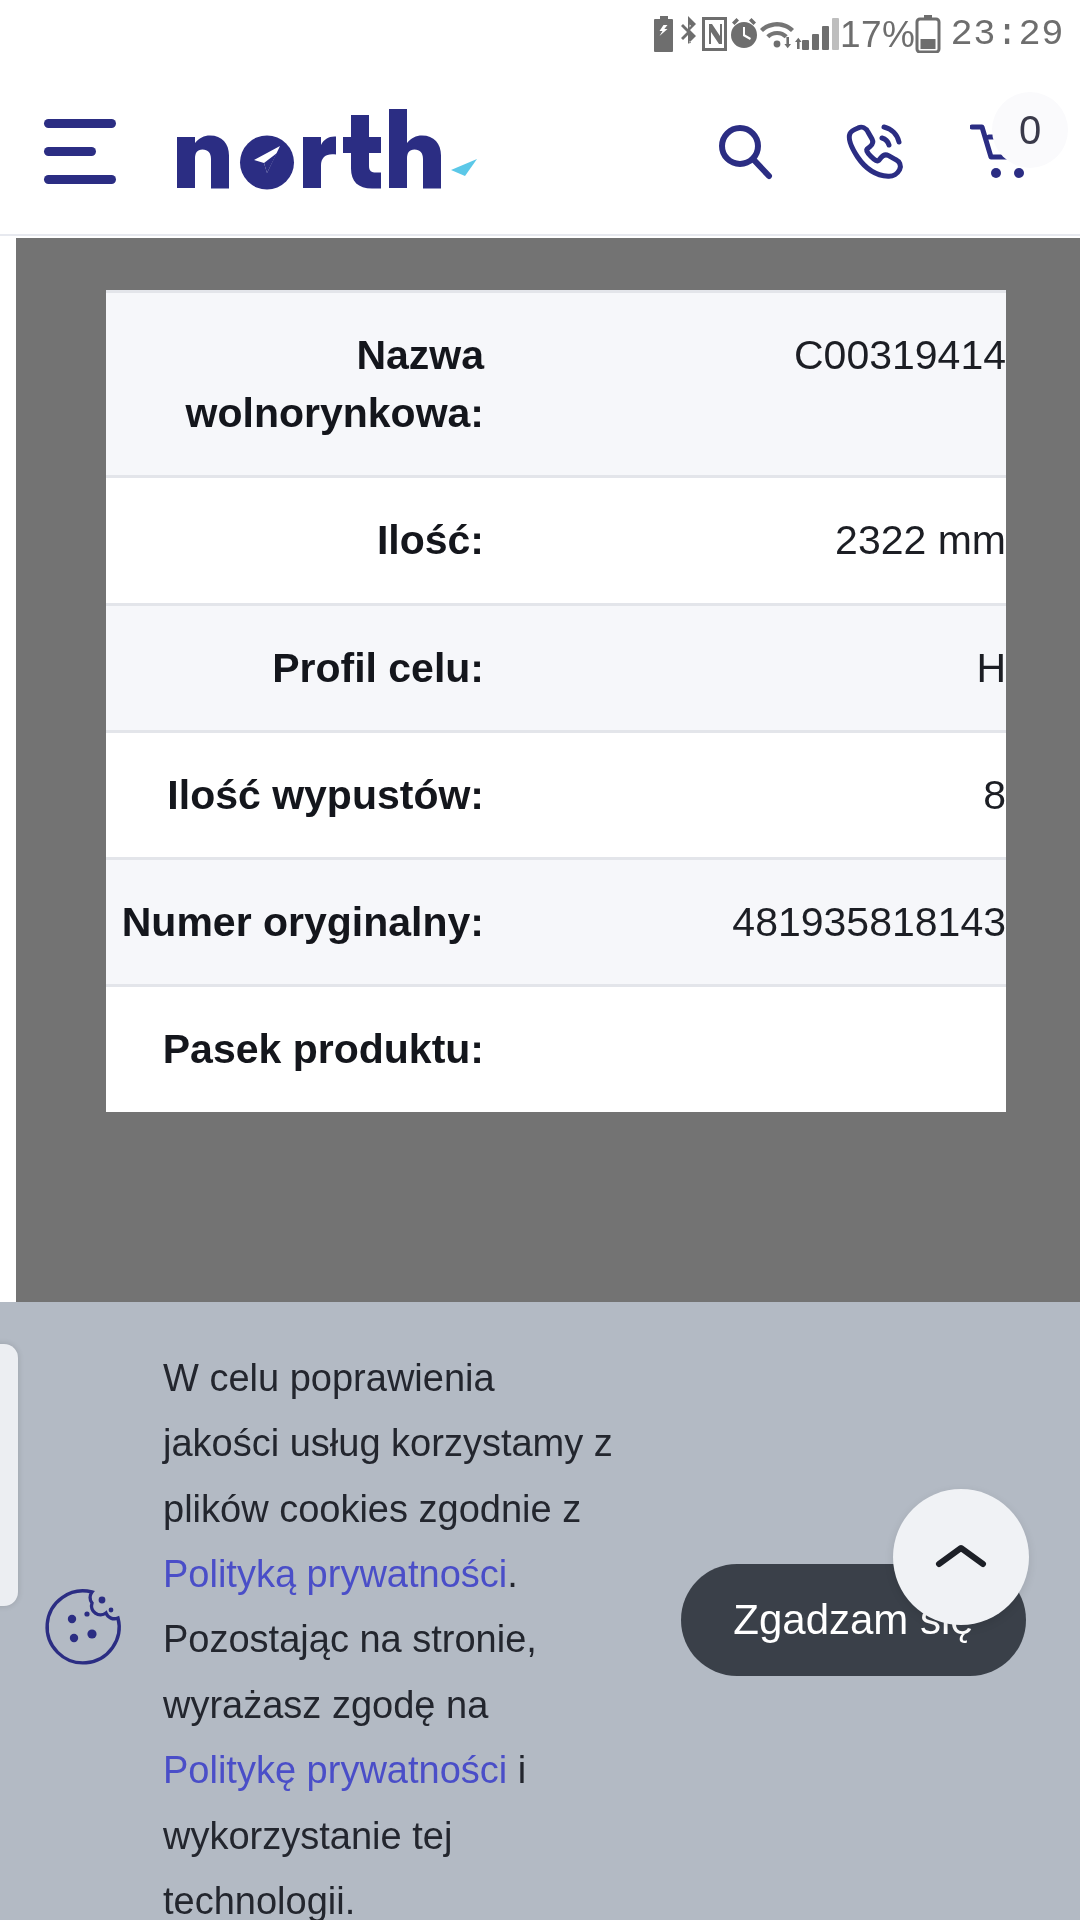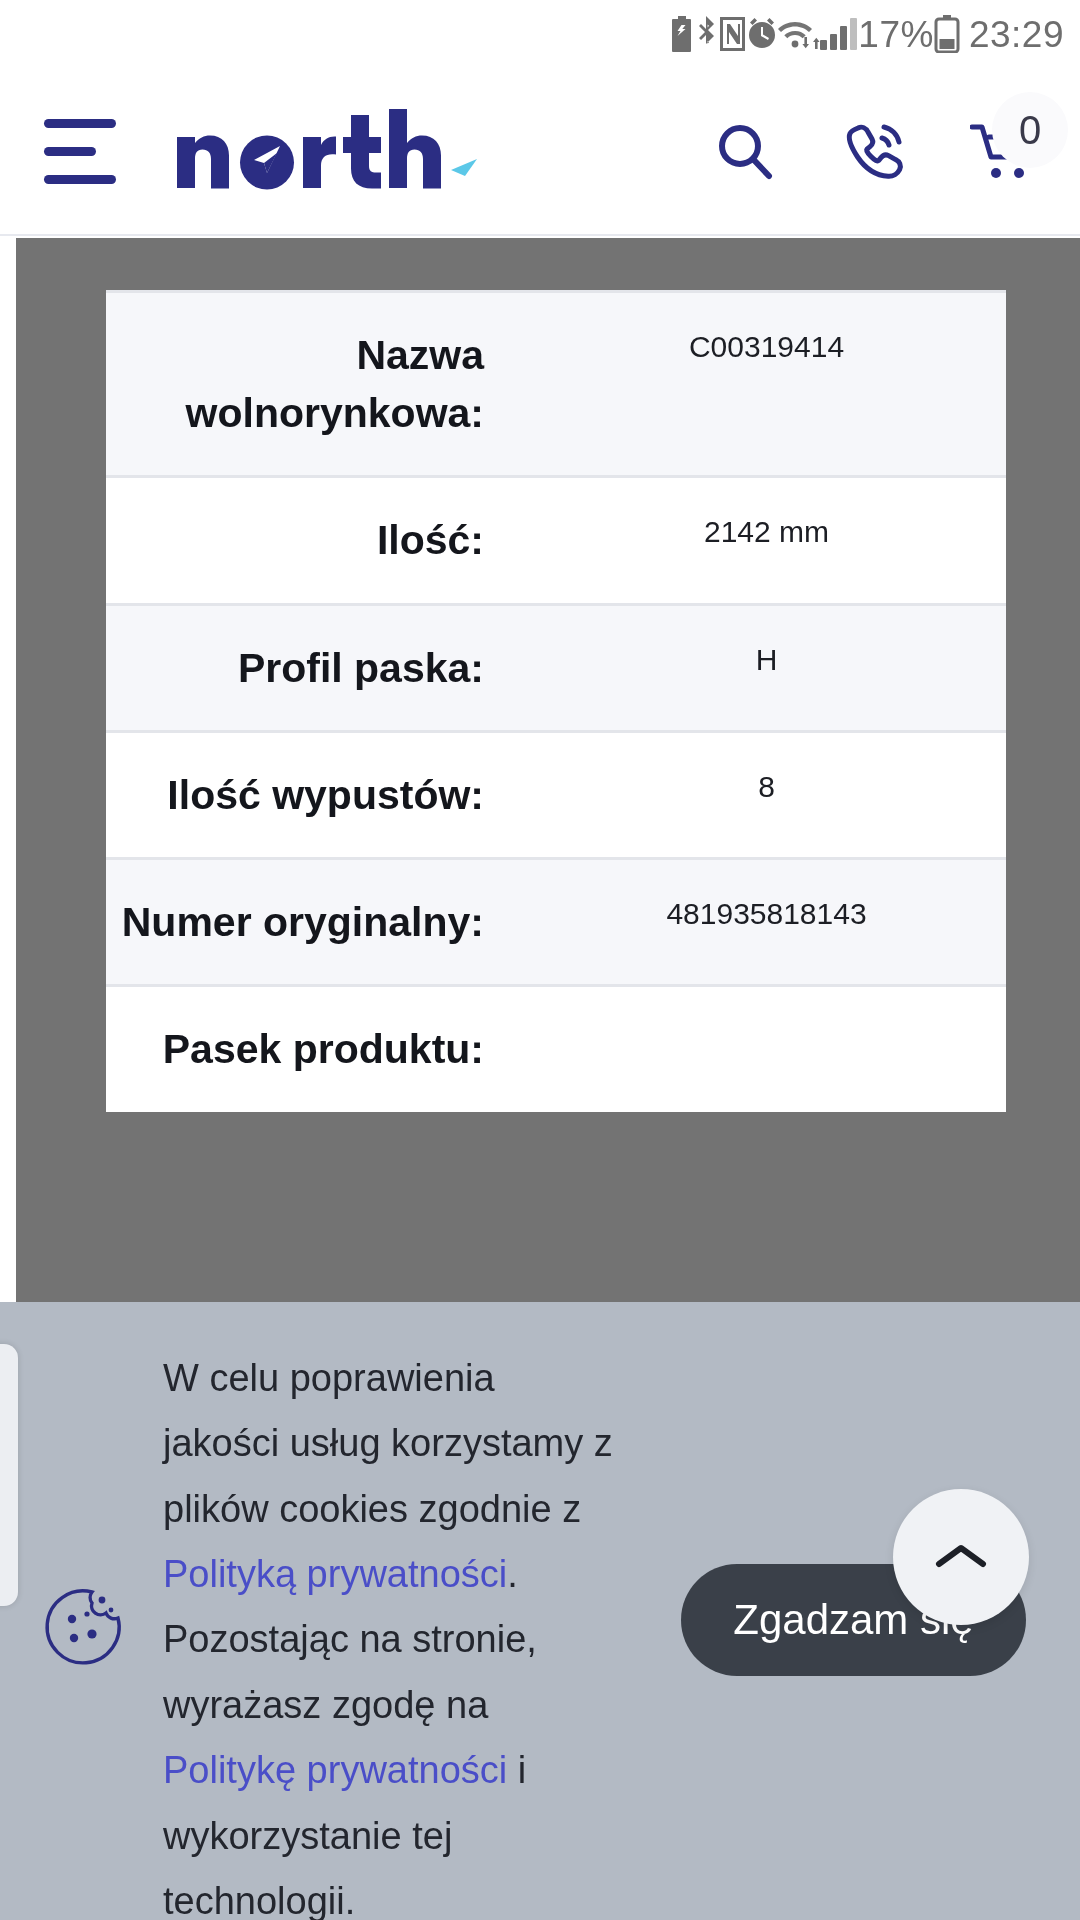--- a/index.html
+++ b/index.html
@@ -29,21 +29,21 @@
     color: #6e6e6e;
     flex: 0 0 auto;
   }
   .sb-text {
     color: #6e6e6e;
     font-size: 37px;
     letter-spacing: 0.5px;
     line-height: 1;
     font-family: "Liberation Sans", sans-serif;
   }
-  .sb-time { margin-left: 9px; }
+  .sb-time { margin-left: 9px; font-family: Liberation Mono, monospace; }
 
   
   .site-header {
     position: absolute;
     top: 68px; left: 0;
     width: 1080px;
     height: 168px;
     background: #ffffff;
     border-bottom: 2px solid #e7e9ef;
     display: flex;
@@ -129,22 +129,22 @@
     text-align: right;
     font-weight: bold;
     font-size: 41px;
     line-height: 1.42;
     color: #14161c;
     padding: 33px 22px 33px 0;
     font-family: "Liberation Sans", sans-serif;
   }
   .spec-value {
     flex: 1 1 auto;
-    text-align: center;
-    font-size: 30px;
+    text-align: right;
+    font-size: 41px;
     line-height: 1.42;
     color: #1c1e24;
     padding: 33px 0 33px 21px;
     font-family: "Liberation Sans", sans-serif;
   }
 
   
   .cookie-banner {
     position: absolute;
     left: 0;
@@ -327,24 +327,24 @@
 </div>
 
 <div class="content">
   <div class="spec-table" id="spec-table">
       <div class="spec-row shaded">
         <div class="spec-label">Nazwa wolnorynkowa:</div>
         <div class="spec-value">C00319414</div>
       </div>
       <div class="spec-row plain">
         <div class="spec-label">Ilość:</div>
-        <div class="spec-value">2142 mm</div>
+        <div class="spec-value">2322 mm</div>
       </div>
       <div class="spec-row shaded">
-        <div class="spec-label">Profil paska:</div>
+        <div class="spec-label">Profil celu:</div>
         <div class="spec-value">H</div>
       </div>
       <div class="spec-row plain">
         <div class="spec-label">Ilość wypustów:</div>
         <div class="spec-value">8</div>
       </div>
       <div class="spec-row shaded">
         <div class="spec-label">Numer oryginalny:</div>
         <div class="spec-value">481935818143</div>
       </div>

